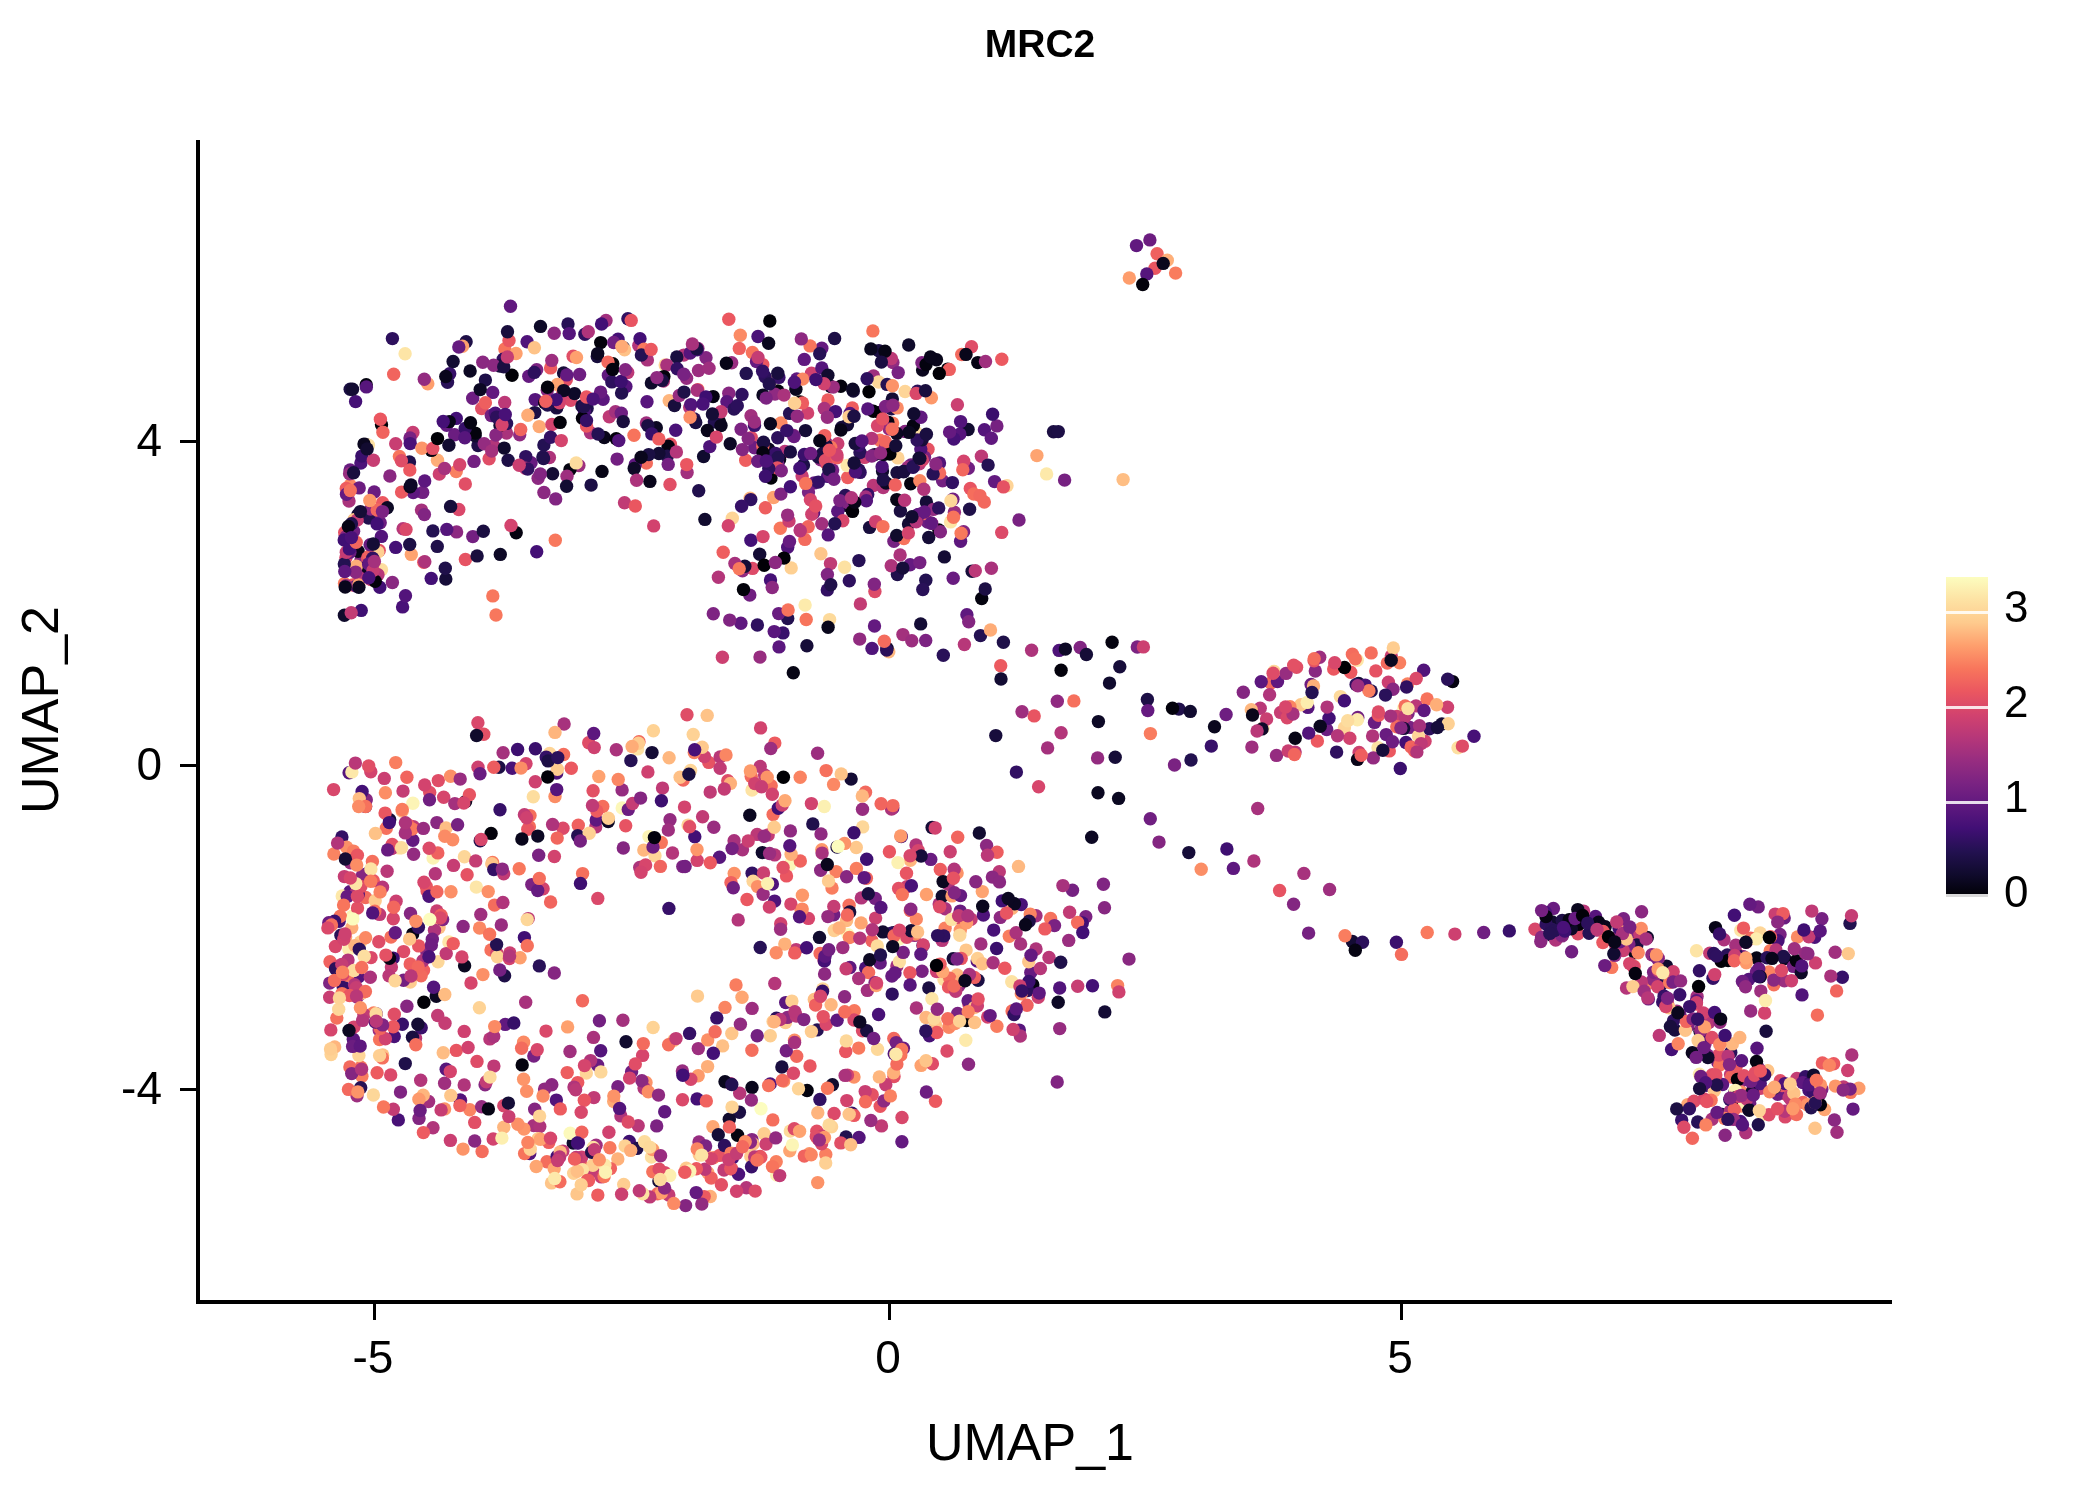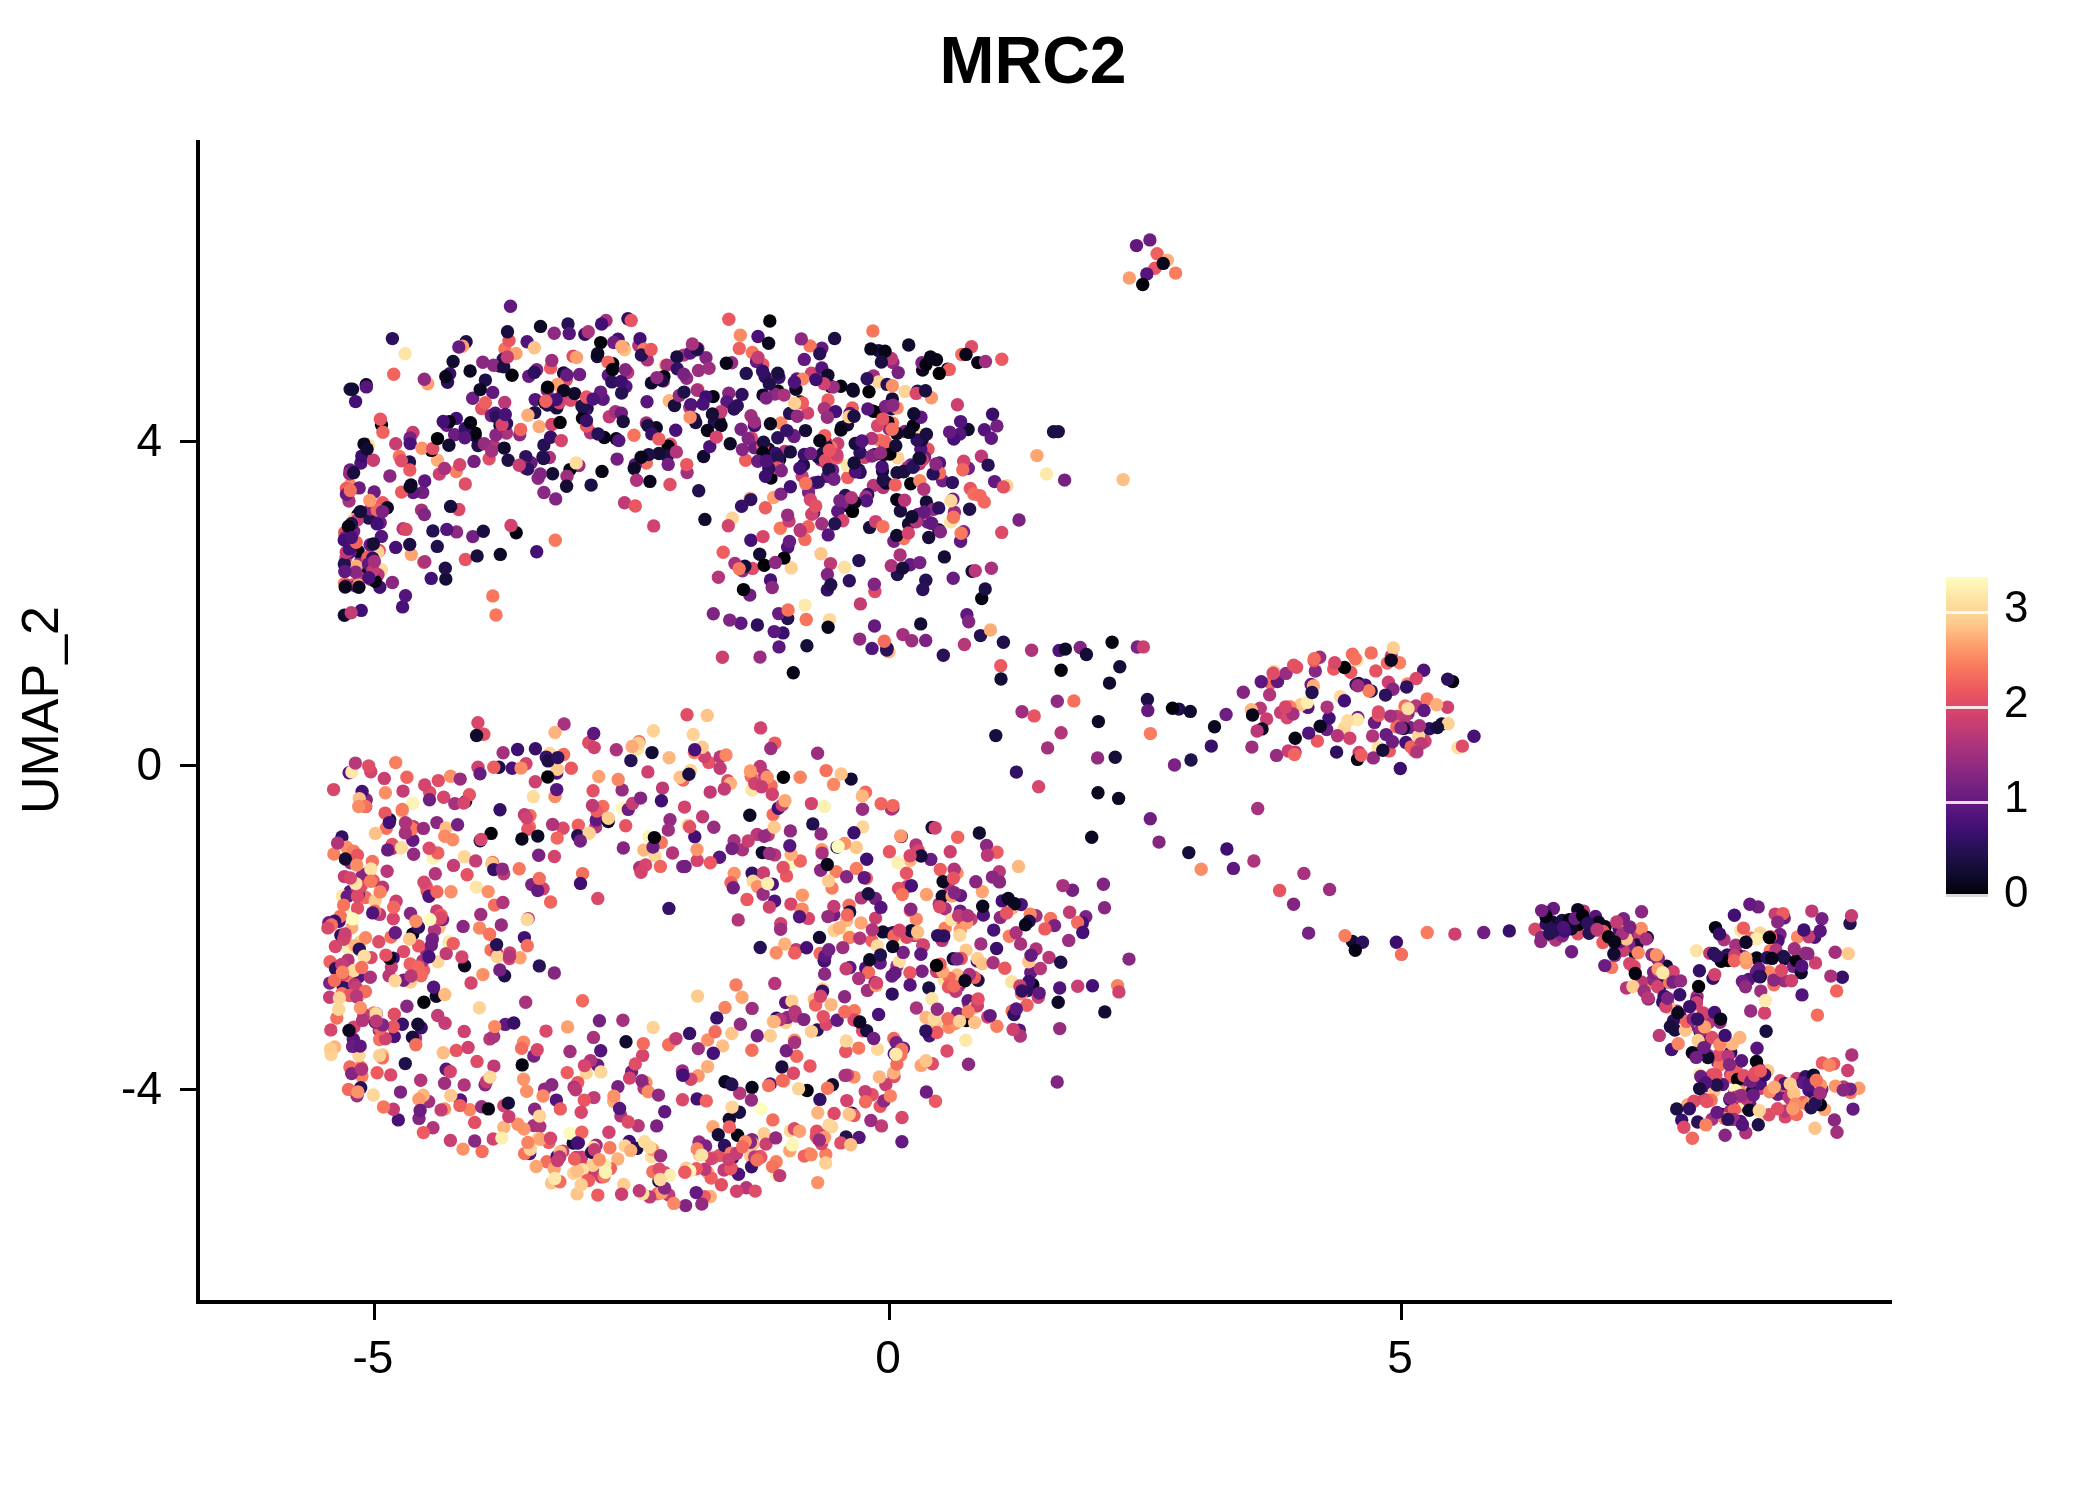--- a/index.html
+++ b/index.html
@@ -14,25 +14,25 @@
     overflow: hidden;
   }
   #root {
     position: relative;
     width: 2100px;
     height: 1500px;
     background: #ffffff;
   }
   #plot-title {
     position: absolute;
-    left: 3px;
+    left: 10px;
     top: 22px;
     width: 2060px;
     text-align: center;
-    font-size: 66px;
+    font-size: 39px;
     font-weight: bold;
     color: #000000;
     letter-spacing: 0px;
   }
   #panel {
     position: absolute;
     left: 196px;
     top: 140px;
     width: 1694px;
     height: 1162px;
@@ -2718,20 +2718,21 @@
   <div class="x-tick-mark" style="left:373px"></div>
   <div class="x-tick-mark" style="left:888px"></div>
   <div class="x-tick-mark" style="left:1400px"></div>
 
   <div class="x-tick-label" style="left:313px; top:1330px; width:120px;">-5</div>
   <div class="x-tick-label" style="left:828px; top:1330px; width:120px;">0</div>
   <div class="x-tick-label" style="left:1340px; top:1330px; width:120px;">5</div>
 
   <div id="y-axis-title" style="left:-110px; top:680px; width:300px;">UMAP_2</div>
 
+  <div id="x-axis-title" style="left:830px; top:1412px; width:400px;">UMAP_1</div>
 
   <div id="legend">
     <div id="legend-bar" style="background: linear-gradient(rgb(252, 253, 191), rgb(253, 226, 163), rgb(254, 202, 141), rgb(254, 159, 109), rgb(248, 118, 92), rgb(235, 87, 96), rgb(211, 67, 110), rgb(183, 55, 121), rgb(152, 45, 128), rgb(123, 35, 130), rgb(95, 24, 127), rgb(65, 15, 117), rgb(35, 17, 81), rgb(16, 11, 45), rgb(0, 0, 4));"></div>
     <div class="legend-tick-line" style="top:51px"></div>
     <div class="legend-tick-line" style="top:146px"></div>
     <div class="legend-tick-line" style="top:241px"></div>
     <div class="legend-tick-line" style="top:334px"></div>
 
     <div class="legend-tick-label" style="top:22px">3</div>
     <div class="legend-tick-label" style="top:117px">2</div>

